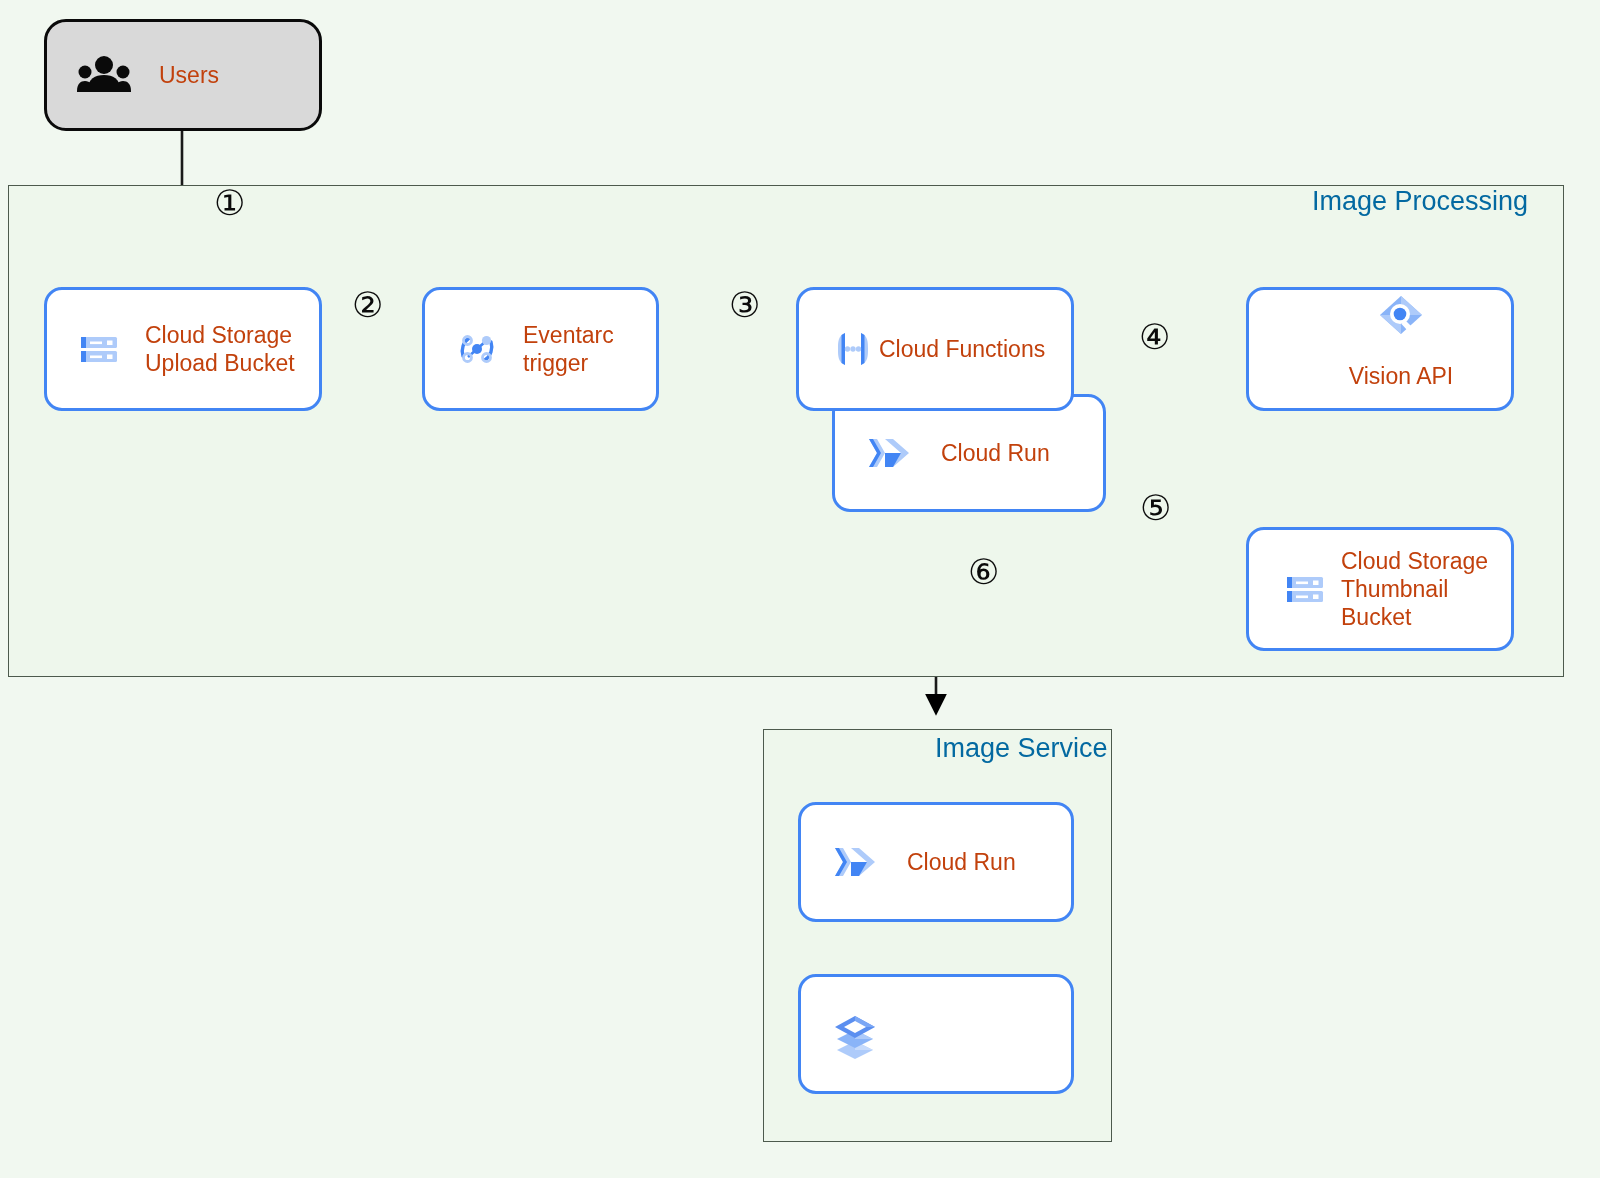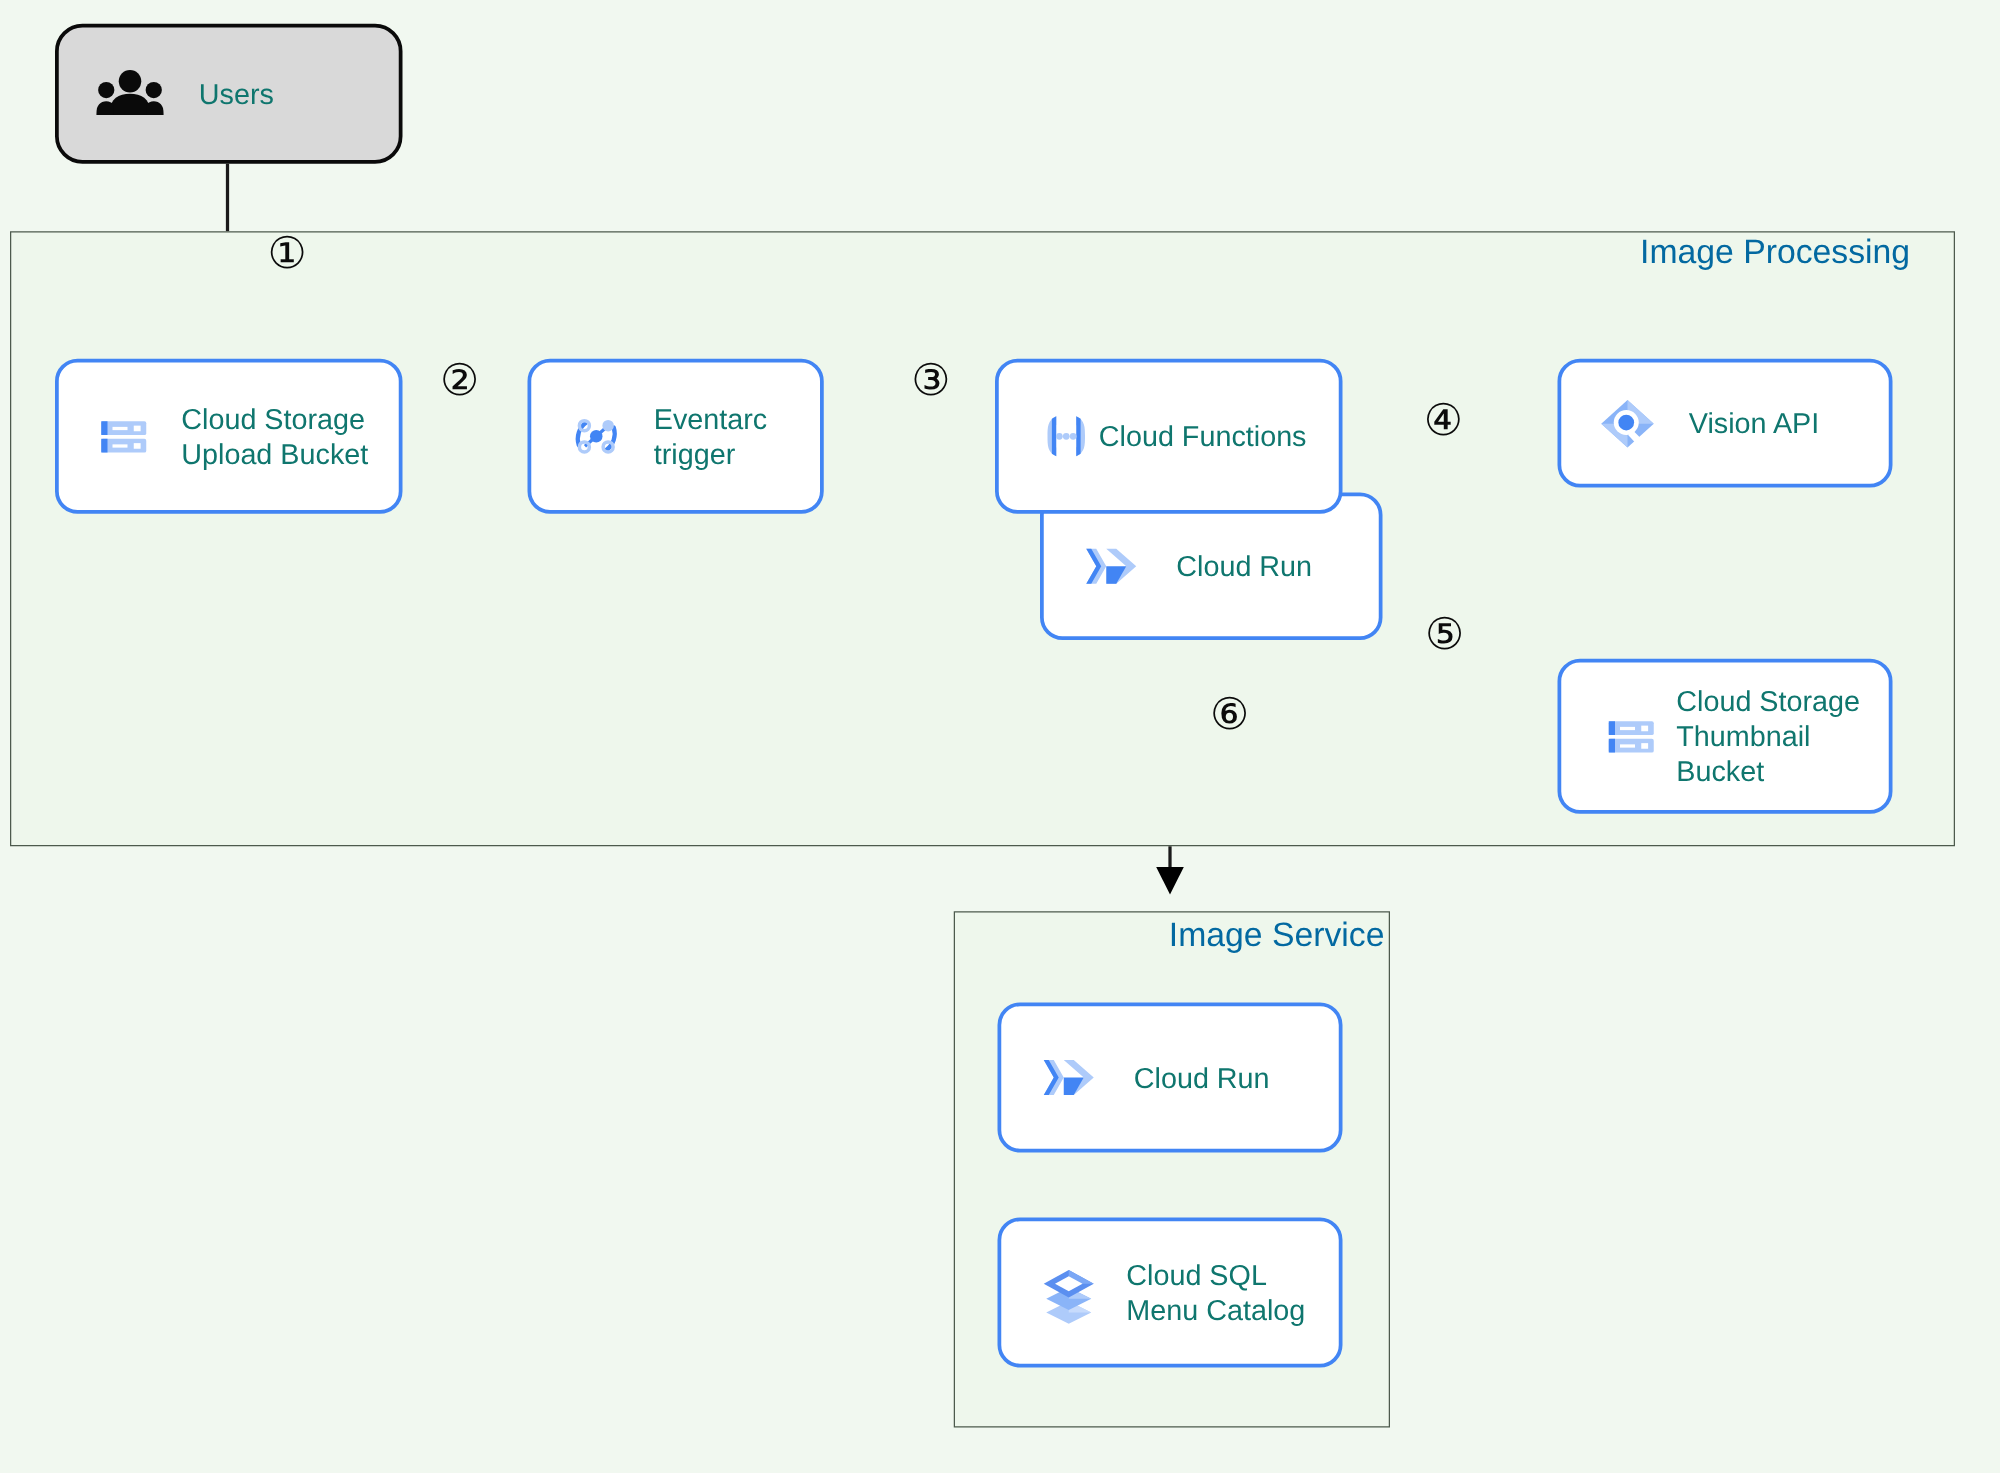--- a/index.html
+++ b/index.html
@@ -51,21 +51,21 @@
     border-radius: 22px;
   }
   .node .nd-icon {
     flex: 0 0 auto;
     display: flex;
     align-items: center;
     justify-content: center;
   }
   .node .nd-label {
     font-size: 23px;
-    color: #0f766e;
+    color: #c2410c;
     line-height: 1.22;
     white-space: pre-line;
     font-family: "Liberation Sans", sans-serif;
   }
   
   .edge-num {
     position: absolute;
     font-size: 35px;
     line-height: 1;
     color: #0b0b0b;
@@ -175,21 +175,21 @@
       <path d="M34 8 C41 11 41 17 41 24 C41 31 41 37 34 40 L34 33 C37 31 37 28 37 24 C37 20 37 17 34 15 Z" fill="#aecbfa"></path>
       <path d="M34 8 L34 40 L37.5 38 L37.5 10 Z" fill="#4285f4"></path>
       <circle cx="20.5" cy="24" r="2.7" fill="#aecbfa"></circle>
       <circle cx="26" cy="24" r="2.7" fill="#aecbfa"></circle>
       <circle cx="31.5" cy="24" r="2.7" fill="#aecbfa"></circle>
     </svg>
   </span>
   <span class="nd-label">Cloud Functions</span>
 </div>
 
-<div class="node" style="left:1246px; top:287px; width:268px; height:103px; padding-left:26px; gap:22px;">
+<div class="node" style="left:1246px; top:287px; width:268px; height:124px; padding-left:42px; gap:22px;flex-direction:column;">
   <span class="nd-icon">
     <svg width="54" height="50" viewBox="0 0 54 50">
       <path d="M27 6 L48 25 L27 44 L6 25 Z" fill="#8ab4f8"></path>
       <path d="M27 6 L48 25 L27 25 Z" fill="#aecbfa"></path>
       <path d="M6 25 L27 25 L27 44 Z" fill="#aecbfa"></path>
       <circle cx="26" cy="24" r="10" fill="#ffffff"></circle>
       <circle cx="26" cy="24" r="6.3" fill="#4285f4"></circle>
       <path d="M31 30 L38 37 L34 41 L27.5 34 Z" fill="#ffffff"></path>
     </svg>
   </span>
@@ -230,22 +230,20 @@
     <svg width="48" height="52" viewBox="0 0 48 52">
       <path d="M24 33 L42 42 L24 51 L6 42 Z" fill="#aecbfa"></path>
       <path d="M24 33 L42 42 L24 42 Z" fill="#c7dbfc"></path>
       <path d="M24 22 L42 31 L24 40 L6 31 Z" fill="#8ab4f8"></path>
       <path d="M24 22 L42 31 L24 31 Z" fill="#aecbfa"></path>
       <path d="M24 8 L44 19 L24 30 L4 19 Z" fill="#5b8ff0"></path>
       <path d="M24 8 L44 19 L24 19 Z" fill="#7ba7f5"></path>
       <path d="M24 13 L35 19 L24 25 L13 19 Z" fill="#ffffff"></path>
     </svg>
   </span>
-  <span class="nd-label">Cloud SQL
-Menu Catalog</span>
 </div>
 
 <span class="edge-num" style="left:214px; top:186px;">①</span>
 <span class="edge-num" style="left:352px; top:288px;">②</span>
 <span class="edge-num" style="left:729px; top:288px;">③</span>
 <span class="edge-num" style="left:1139px; top:320px;">④</span>
 <span class="edge-num" style="left:1140px; top:491px;">⑤</span>
 <span class="edge-num" style="left:968px; top:555px;">⑥</span>
 
 </body></html>

